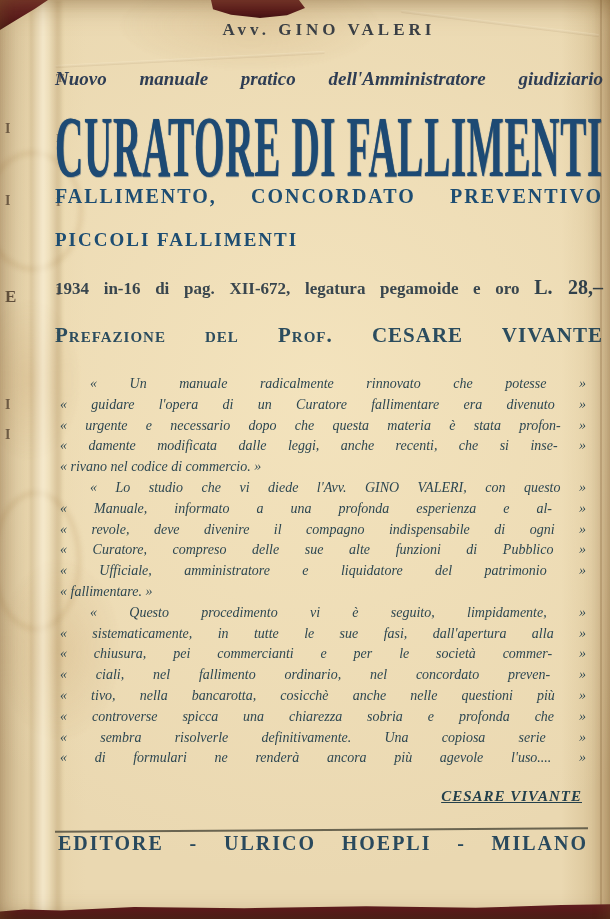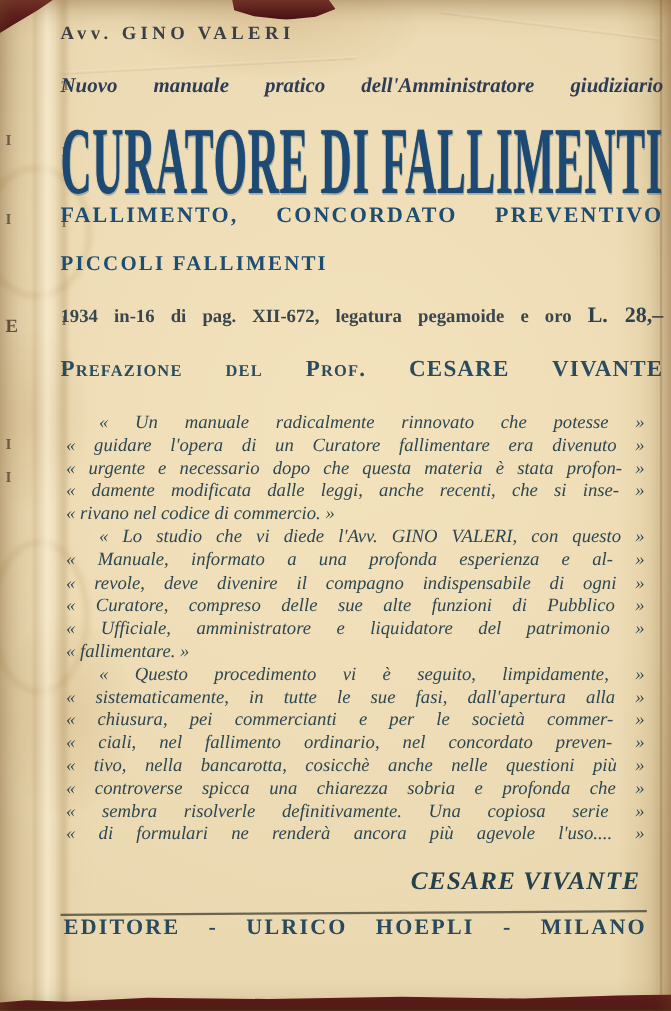--- a/index.html
+++ b/index.html
@@ -32,34 +32,34 @@
   
   .board{position:absolute;background:linear-gradient(180deg,#6d2227,#521418 70%,#400f12);}
   .board-top-left{top:0;left:0;width:48px;height:30px;clip-path:polygon(0 0,100% 0,72% 30%,46% 55%,22% 78%,0 100%);}
   .board-top-center{top:0;left:205px;width:100px;height:18px;clip-path:polygon(6% 0,94% 0,100% 45%,82% 85%,55% 100%,26% 82%,8% 52%);}
   .board-bottom{bottom:0;left:0;width:610px;height:20px;
     clip-path:polygon(0 62%,4% 52%,10% 58%,22% 40%,40% 46%,60% 36%,78% 44%,92% 30%,100% 26%,100% 100%,0 100%);}
   
   .frag{position:absolute;font-weight:700;color:#4a3b30;opacity:.75;font-size:14px;line-height:1;}
   
   .txt{position:absolute;left:55px;width:548px;}
-  .author{top:20px;font-size:17px;letter-spacing:4px;color:#3b4046;font-weight:600;}
+  .author{top:20px;text-align:center;font-size:17px;letter-spacing:4px;color:#3b4046;font-weight:600;}
   .series{top:68px;font-size:19px;font-weight:700;color:#2e3d54;text-align:justify;text-align-last:justify;font-style:italic;}
   .title-wrap{top:103px;height:70px;color:#1d4a74;}
   .title-inner{display:inline-block;white-space:nowrap;font-size:60px;line-height:60px;font-weight:700;letter-spacing:1px;transform-origin:top left;text-shadow:0 0 1px rgba(22,58,96,.65),1px 1px 0 rgba(22,58,96,.25);}
   .subtitle1{top:185px;font-size:20px;font-weight:700;letter-spacing:2px;color:#1d4d72;text-align:justify;text-align-last:justify;}
   .subtitle2{top:229px;font-size:19px;font-weight:700;letter-spacing:2px;color:#1d4d72;text-align:left;}
   .edition{top:276px;font-size:17px;font-weight:600;color:#39464e;text-align:justify;text-align-last:justify;}
   .edition .price{font-size:20px;font-weight:700;color:#31414b;}
   .preface{top:323px;font-size:21px;font-variant:small-caps;letter-spacing:1px;color:#2b4c5e;font-weight:600;text-align:justify;text-align-last:justify;}
-  .quote{top:374px;left:60px;width:526px;font-style:italic;font-size:17px;line-height:20.8px;color:#2d4751;font-weight:500;}
+  .quote{top:374px;left:60px;width:526px;font-style:italic;font-size:14px;line-height:20.8px;color:#2d4751;font-weight:500;}
   .q-line{text-align:justify;text-align-last:justify;}
   .q-line.no-just{text-align-last:left;}
   .q-line.indent{padding-left:30px;}
-  .signature{top:788px;left:auto;right:28px;width:auto;font-style:italic;font-weight:700;font-size:23px;letter-spacing:1px;color:#24404b;}
+  .signature{top:788px;left:auto;right:28px;width:auto;font-style:italic;font-weight:700;font-size:15px;letter-spacing:1px;color:#24404b;text-decoration:underline;}
   .rule{top:829px;left:55px;width:533px;height:2px;background:#54503f;transform:rotate(-0.35deg);opacity:.85;}
   .publisher{top:832px;left:58px;width:530px;font-size:20px;font-weight:700;letter-spacing:2px;color:#29495d;text-align:justify;text-align-last:justify;}
 </style>
 </head>
 <body>
 
 <div class="page">
 
   <div class="stain ring" style="left:-18px;top:150px;width:90px;height:110px;"></div>
   <div class="stain ring" style="left:-10px;top:490px;width:80px;height:130px;"></div>

